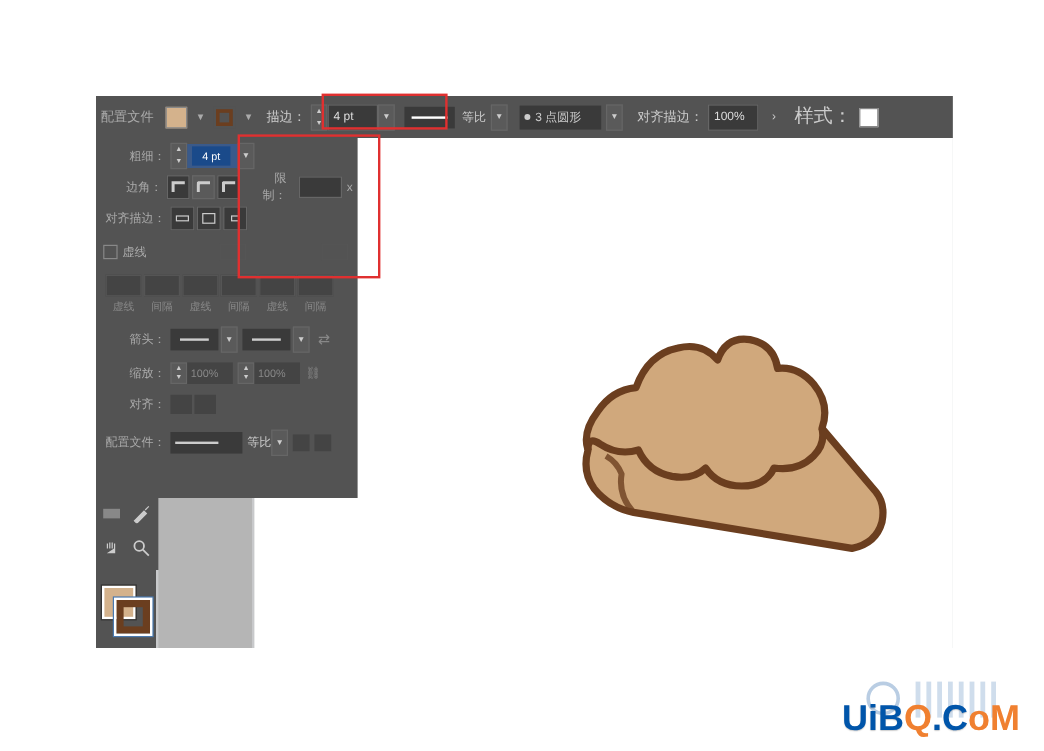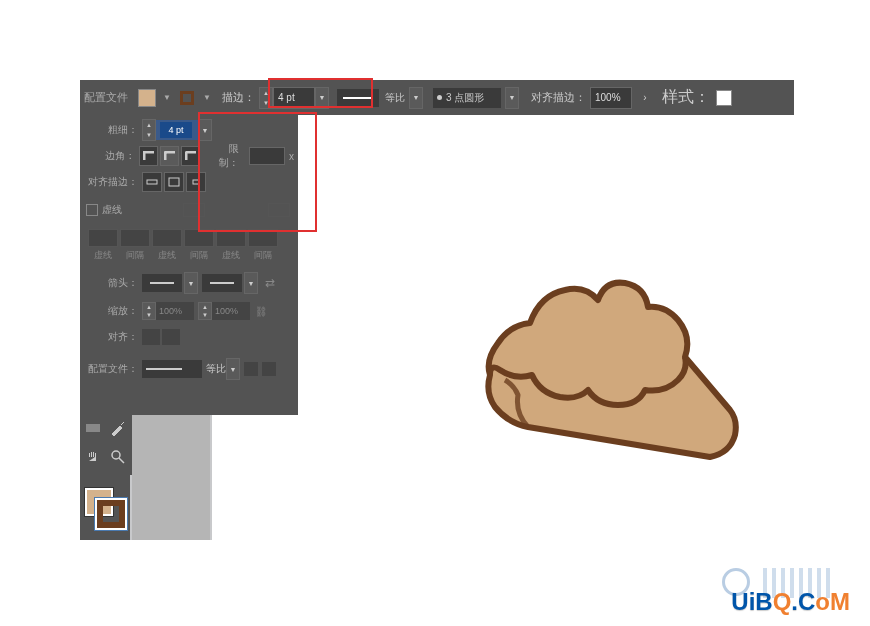--- a/index.html
+++ b/index.html
@@ -94,21 +94,21 @@
     
     .swatches-area { position: absolute; top: 395px; left: 0; width: 50px; height: 65px; background: #535353; z-index: 3; display: flex; align-items: center; justify-content: center; }
     .swatch-stack { position: relative; width: 40px; height: 40px; }
     .fill-sw { position: absolute; top: 0; left: 0; width: 28px; height: 28px; background: #d4b28c; border: 2px solid #fff; outline: 1px solid #333; }
     .stroke-sw { position: absolute; bottom: 0; right: 0; width: 28px; height: 28px; background: transparent; border: 6px solid #6b3e1f; outline: 2px solid #fff; box-shadow: 0 0 0 3px #4a7ab0; }
     
     .gray-column { position: absolute; top: 35px; left: 52px; width: 78px; height: 425px; background: #b5b5b5; z-index: 2; }
     
     .cloud-shape { position: absolute; top: 185px; left: 390px; width: 270px; height: 220px; z-index: 2; }
     
-    .watermark { position: absolute; bottom: 10px; right: 20px; font-family: Arial; font-size: 24px; font-weight: bold; z-index: 20; }
+    .watermark { position: absolute; bottom: 10px; right: 20px; font-family: Arial; font-size: 30px; font-weight: bold; z-index: 20; }
     .wm-main { color: #0055aa; text-shadow: 0 1px 1px rgba(0,0,0,0.2); }
     .wm-o { display: inline-block; }
     .wm-sub { color: #f08030; }
     .wm-circle { position: absolute; bottom: 30px; right: 120px; width: 28px; height: 28px; border: 3px solid #8aacd0; border-radius: 50%; opacity: 0.6; }
     .wm-bars { position: absolute; bottom: 28px; right: 40px; display: flex; gap: 5px; opacity: 0.4; }
     .wm-bar { width: 4px; height: 30px; background: #8aacd0; }
   </style>
 </head>
 <body>
 

